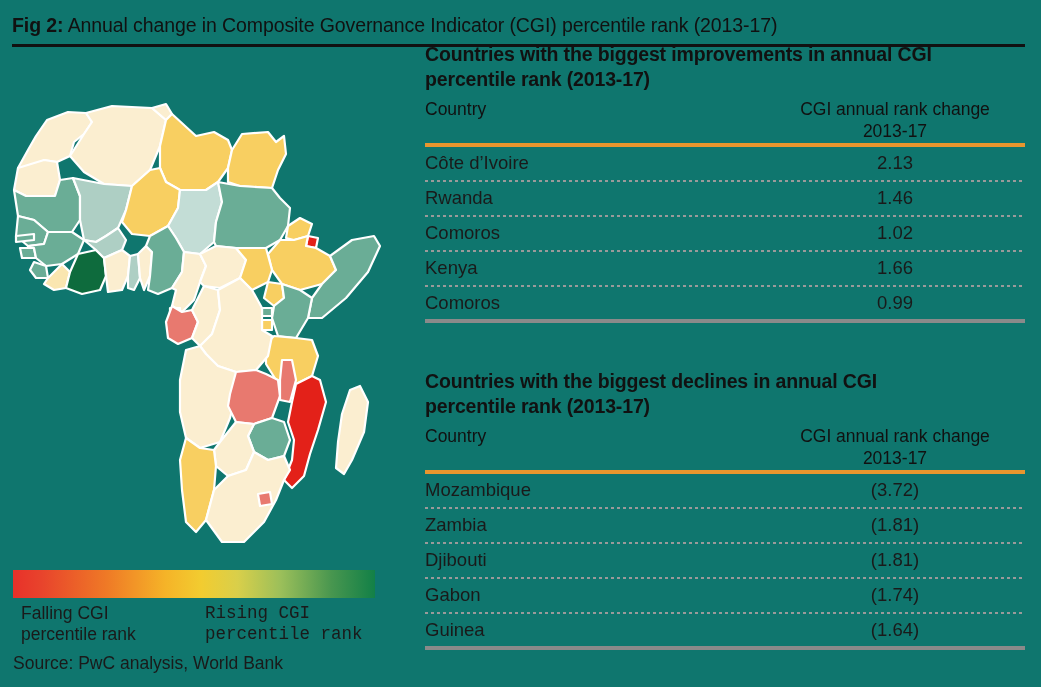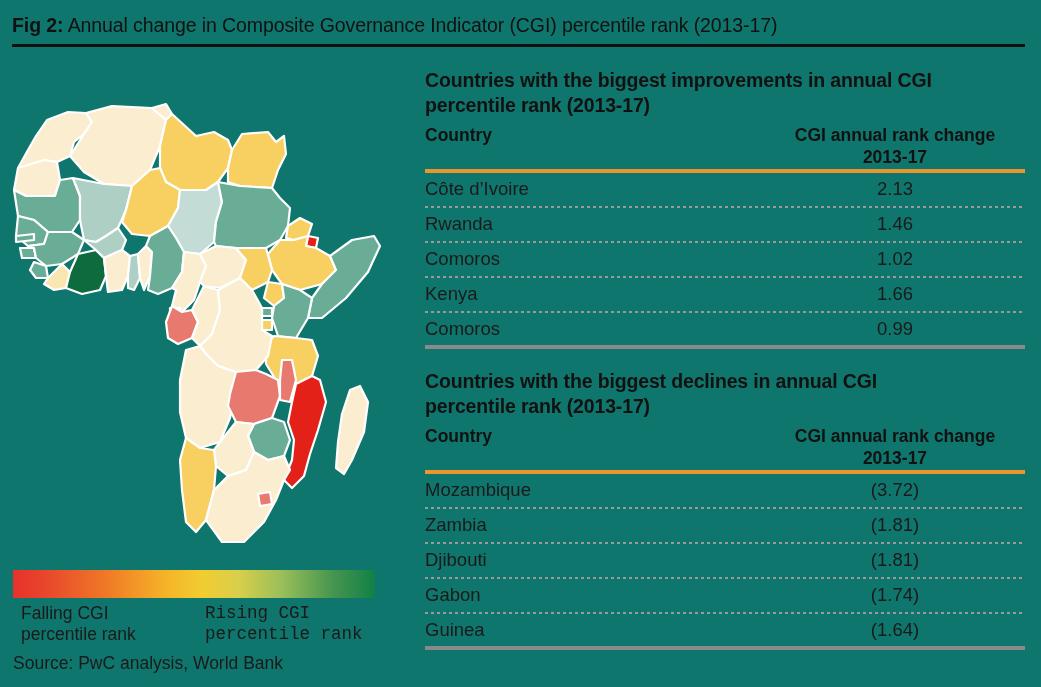--- a/index.html
+++ b/index.html
@@ -111,21 +111,21 @@
     color: #1a1a1a;
     white-space: nowrap;
   }
 
   
   .table-block {
     position: absolute;
     left: 425px;
     width: 600px;
   }
-  #table-block-1 { top: 68px; }
+  #table-block-1 { top: 42px; }
   #table-block-2 { top: 369px; }
 
   .table-title {
     font-size: 19.5px;
     font-weight: bold;
     line-height: 25px;
     color: #111111;
     margin: 0 0 4px 0;
     white-space: pre-line;
     letter-spacing: -0.15px;
@@ -133,21 +133,21 @@
   .data-table {
     width: 600px;
     border-collapse: collapse;
     table-layout: fixed;
   }
   .data-table col.c-country { width: 340px; }
   .data-table col.c-value { width: 260px; }
 
   .data-table thead th {
     font-size: 17.5px;
-    font-weight: bold;
+    font-weight: normal;
     color: #111111;
     padding: 2px 0 1px 0;
     vertical-align: top;
     line-height: 22px;
     margin-top: 35px;
   }
   th.th-country {
     text-align: left;
     padding-left: 13px;
   }

